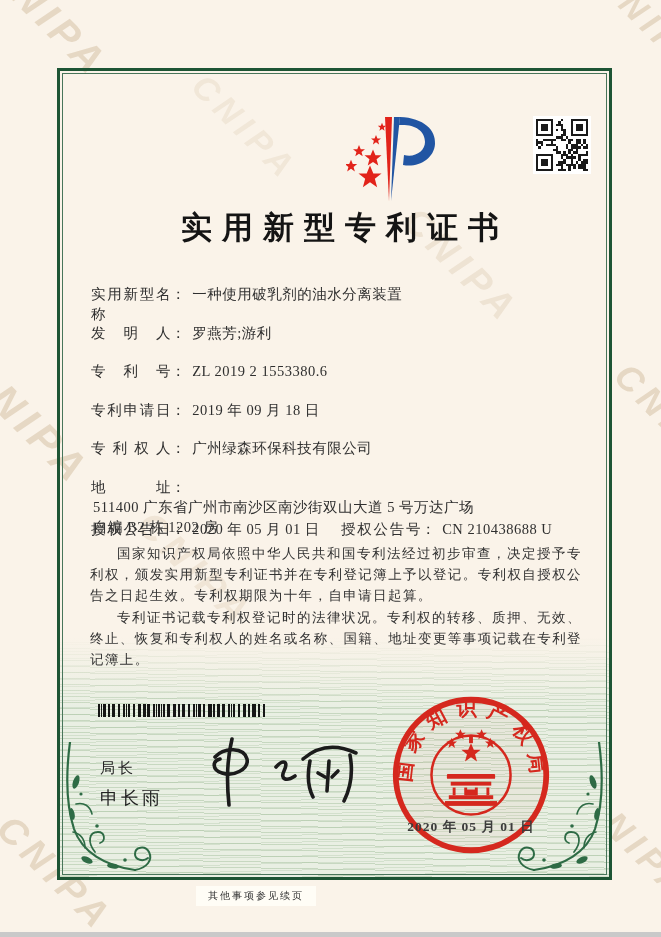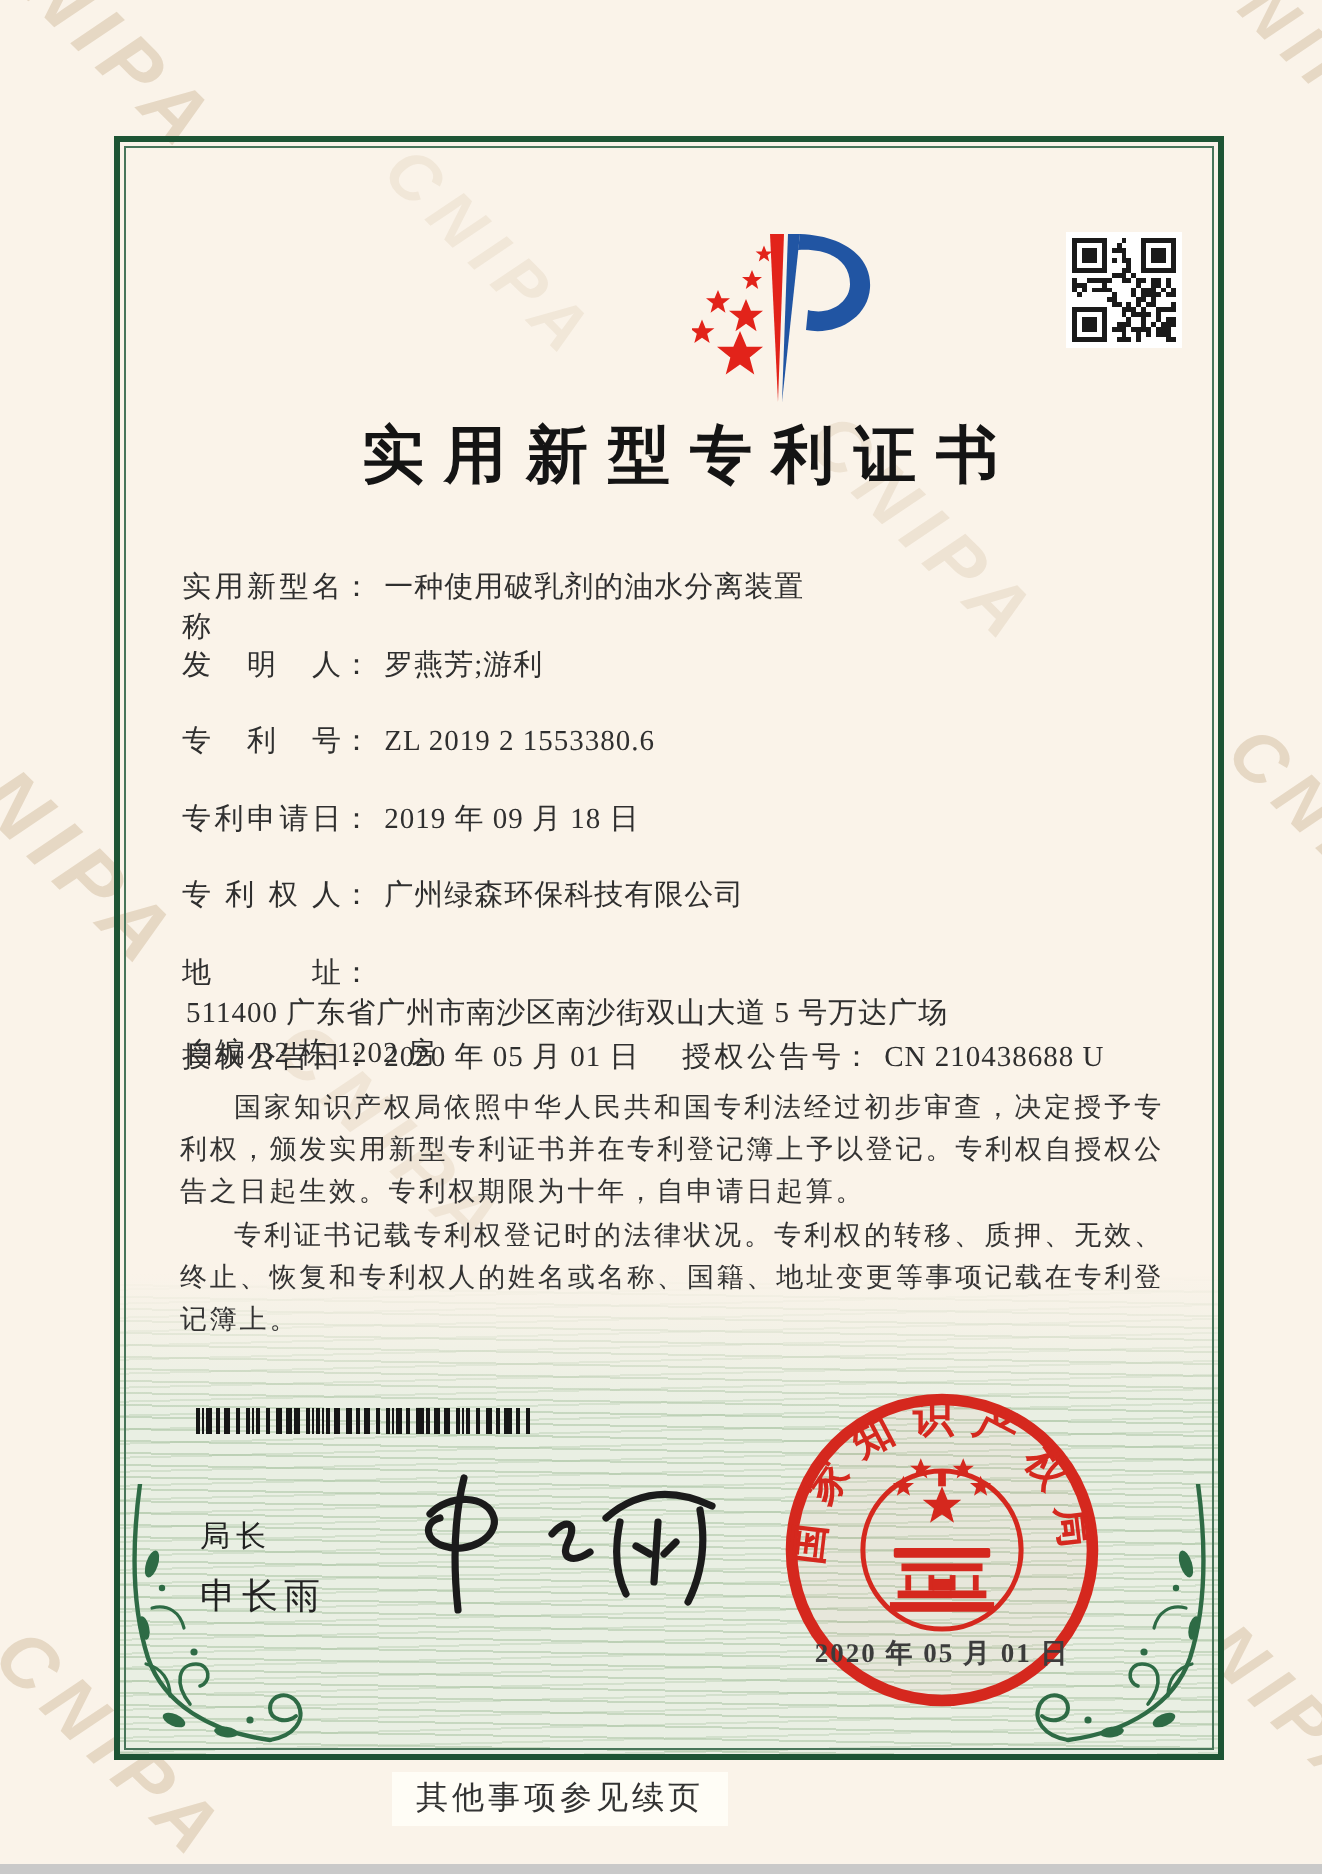--- a/index.html
+++ b/index.html
@@ -76,21 +76,21 @@
     position:absolute;left:341px;top:747px;width:140px;text-align:center;
     font-size:13.5px;letter-spacing:1px;color:#3c3c3c;font-weight:600;
   }
   .flourish{position:absolute;bottom:3px;width:95px;height:132px;}
   .flourish.left{left:3px;}
   .flourish.right{right:3px;transform:scaleX(-1);}
   .page-num{position:absolute;left:0;width:390px;text-align:center;top:786px;font-size:13px;letter-spacing:1px;color:#333;}
   
   .continuation{
     position:absolute;left:196px;top:886px;z-index:3;
-    background:#fffdf6;padding:3px 12px;font-size:16px;letter-spacing:2px;color:#333;
+    background:#fffdf6;padding:3px 12px;font-size:10px;letter-spacing:2px;color:#333;
   }
   .photo-edge{position:absolute;left:0;right:0;bottom:0;height:5px;background:#c9c9c9;z-index:4;}
 </style>
 </head>
 <body>
 
 <span class="wm" style="left:-28px;top:-6px;font-size:40px;">CNIPA</span>
 <span class="wm" style="left:584px;top:4px;font-size:34px;">CNIPA</span>
 <span class="wm" style="left:178px;top:108px;font-size:34px;opacity:.45;">CNIPA</span>
 <span class="wm" style="left:388px;top:244px;font-size:38px;opacity:.6;">CNIPA</span>

